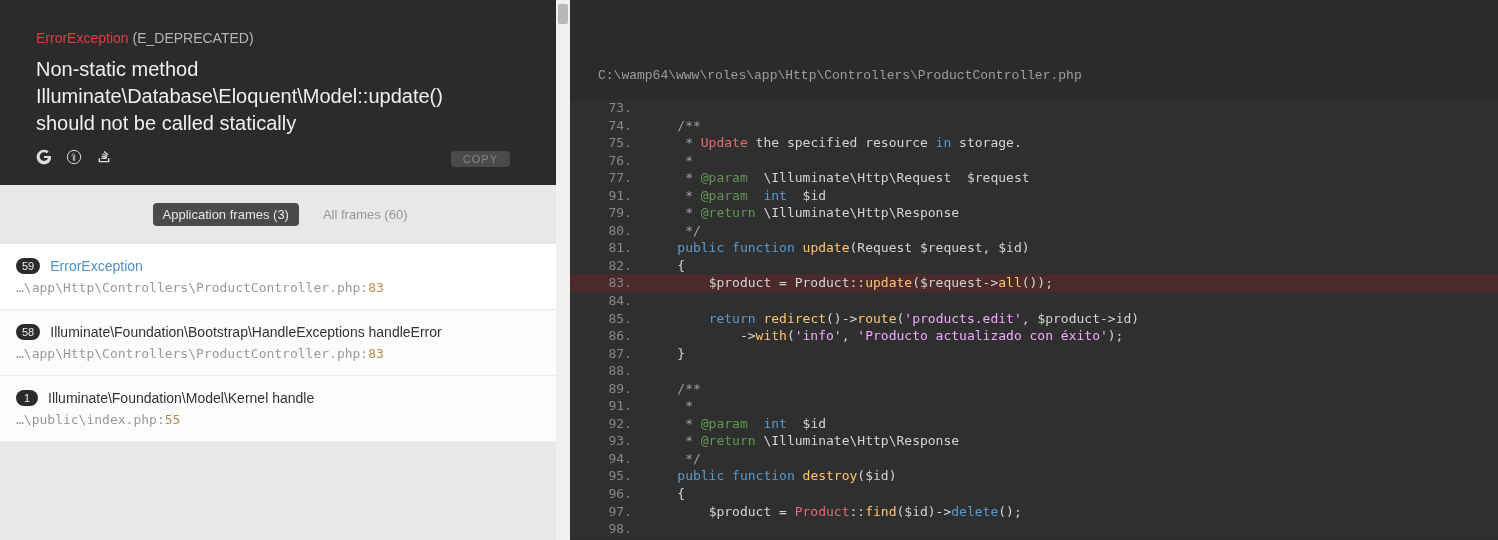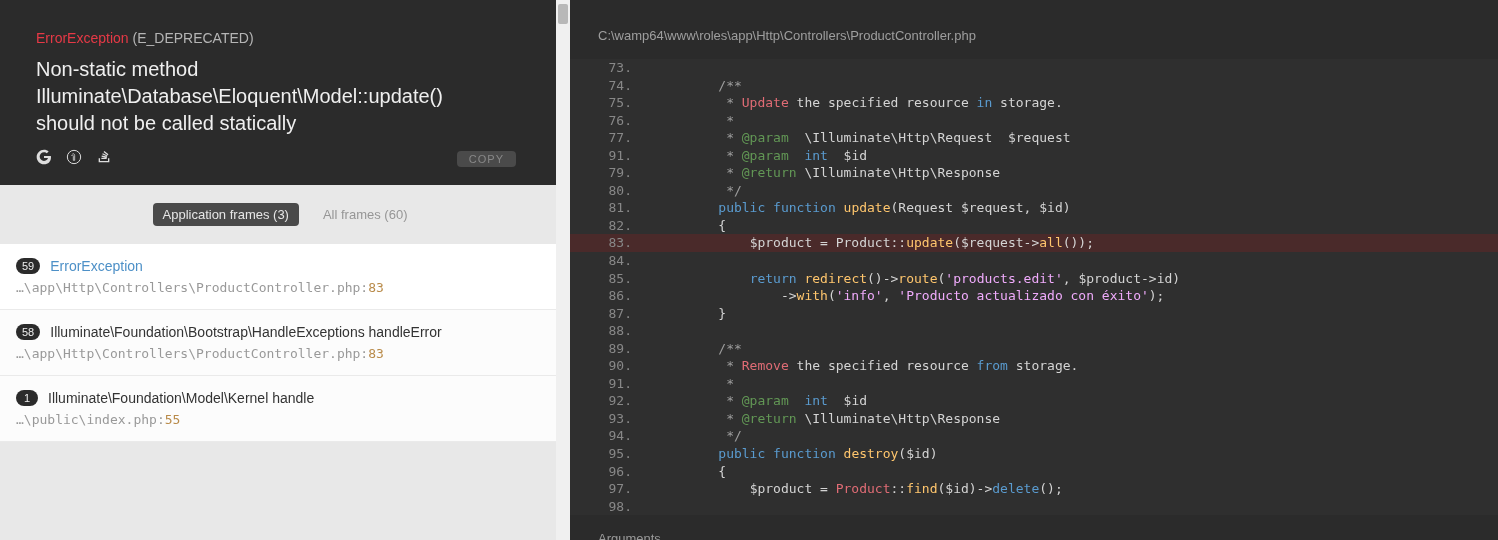--- a/index.html
+++ b/index.html
@@ -8,38 +8,38 @@
 .right-panel { flex: 1; height: 540px; background: #2b2b2b; overflow: hidden; }
 .scrollbar-track { position: absolute; right: 0; top: 0; width: 14px; height: 540px; background: #f0f0f0; }
 .scrollbar-thumb { position: absolute; top: 4px; left: 2px; width: 10px; height: 20px; background: #b8b8b8; border-radius: 2px; }
 .header-dark { background: #2b2b2b; padding: 30px 36px 20px 36px; color: #fff; }
 .exc-line { font-size: 14px; margin-bottom: 10px; }
 .exc-name { color: #e63946; }
 .exc-type { color: #b5b5b5; }
 .exc-message { font-size: 20px; line-height: 1.35; color: #efefef; margin-bottom: 12px; max-width: 430px; }
 .icons-row { display: flex; gap: 14px; align-items: center; margin-top: 10px; }
 .icon-btn { width: 16px; height: 16px; fill: #ddd; cursor: pointer; }
-.copy-btn { margin-left: auto; position: absolute; right: 54px; bottom: 18px; background: #4a4a4a; color: #888; font-size: 11px; padding: 2px 12px; border-radius: 4px; letter-spacing: 1px; border: none; cursor: pointer; }
+.copy-btn { margin-left: auto; position: absolute; right: 60px; bottom: 18px; background: #4a4a4a; color: #888; font-size: 11px; padding: 2px 12px; border-radius: 4px; letter-spacing: 1px; border: none; cursor: pointer; }
 .header-wrap { position: relative; }
 .tabs { display: flex; justify-content: center; align-items: center; padding: 18px 0; gap: 14px; background: #e8e8e8; }
 .tab { font-size: 13px; color: #969696; cursor: pointer; padding: 4px 10px; border-radius: 4px; }
 .tab.active { background: #4a4a4a; color: #e6e6e6; }
 .frames { }
 .frame { background: #fcfcfc; padding: 14px 16px; border-bottom: 1px solid #eaeaea; cursor: pointer; }
 .frame.active { border-right: 4px solid #4d90c7; background: #fff; }
 .frame-title { display: flex; align-items: center; gap: 10px; margin-bottom: 6px; }
 .badge { background: #2b2b2b; color: #eee; font-size: 11px; padding: 2px 6px; border-radius: 8px; min-width: 22px; text-align: center; }
 .frame-name { color: #333; font-size: 14px; }
 .frame-name.blue { color: #4d90c7; }
 .frame-path { font-family: Consolas, Monaco, monospace; font-size: 13px; color: #999; }
 .frame-path .lineno { color: #b98b4a; }
 
-.code-header { padding: 28px 38px 16px 28px; font-family: Liberation Sans, sans-serif; font-size: 13px; color: #9e9e9e; }
+.code-header { padding: 28px 38px 16px 28px; font-family: Liberation Mono, monospace; font-size: 13px; color: #9e9e9e; margin-top: 40px; }
 .code-block { font-family: Consolas, Monaco, monospace; font-size: 13px; line-height: 1.35; background: #2f2f2f; }
-.code-line { display: flex; white-space: pre; gap: 41px; }
+.code-line { display: flex; white-space: pre; }
 .code-line.highlight { background: #4a2a2a; }
 .gutter { width: 76px; text-align: right; padding-right: 14px; color: #888; user-select: none; }
 .code-text { flex: 1; color: #ccc; }
 .tok-comment { color: #9e9e9e; }
 .tok-string { color: #f0abfc; }
 .tok-func { color: #ffc66d; }
 .tok-doc { color: #629755; }
 .tok-red { color: #e06c75; }
 .tok-blue { color: #5a9bcf; }
 .tok-white { color: #d4d4d4; }
@@ -118,21 +118,20 @@
       <div class="code-line"><div class="gutter">80.</div><div class="code-text">    <span class="tok-comment"> */</span></div></div>
       <div class="code-line"><div class="gutter">81.</div><div class="code-text">    <span class="tok-blue">public</span> <span class="tok-blue">function</span> <span class="tok-func">update</span><span class="tok-white">(Request $request, $id)</span></div></div>
       <div class="code-line"><div class="gutter">82.</div><div class="code-text">    <span class="tok-white">{</span></div></div>
       <div class="code-line highlight"><div class="gutter">83.</div><div class="code-text">        <span class="tok-white">$product = Product::</span><span class="tok-func">update</span><span class="tok-white">($request-&gt;</span><span class="tok-func">all</span><span class="tok-white">());</span></div></div>
       <div class="code-line"><div class="gutter">84.</div><div class="code-text"></div></div>
       <div class="code-line"><div class="gutter">85.</div><div class="code-text">        <span class="tok-blue">return</span> <span class="tok-func">redirect</span><span class="tok-white">()-&gt;</span><span class="tok-func">route</span><span class="tok-white">(</span><span class="tok-string">'products.edit'</span><span class="tok-white">, $product-&gt;id)</span></div></div>
       <div class="code-line"><div class="gutter">86.</div><div class="code-text">            <span class="tok-white">-&gt;</span><span class="tok-func">with</span><span class="tok-white">(</span><span class="tok-string">'info'</span><span class="tok-white">, </span><span class="tok-string">'Producto actualizado con éxito'</span><span class="tok-white">);</span></div></div>
       <div class="code-line"><div class="gutter">87.</div><div class="code-text">    <span class="tok-white">}</span></div></div>
       <div class="code-line"><div class="gutter">88.</div><div class="code-text"></div></div>
       <div class="code-line"><div class="gutter">89.</div><div class="code-text">    <span class="tok-comment">/**</span></div></div>
-      <div class="code-line"><div class="gutter">90.</div><div class="code-text">    <span class="tok-comment"> * <span class="tok-red">Remove</span> <span class="tok-white">the specified resource</span> <span class="tok-blue">from</span> <span class="tok-white">storage.</span></span></div></div>
       <div class="code-line"><div class="gutter">91.</div><div class="code-text">    <span class="tok-comment"> *</span></div></div>
       <div class="code-line"><div class="gutter">92.</div><div class="code-text">    <span class="tok-comment"> * <span class="tok-doc">@param</span>  <span class="tok-blue">int</span>  <span class="tok-white">$id</span></span></div></div>
       <div class="code-line"><div class="gutter">93.</div><div class="code-text">    <span class="tok-comment"> * <span class="tok-doc">@return</span> <span class="tok-white">\Illuminate\Http\Response</span></span></div></div>
       <div class="code-line"><div class="gutter">94.</div><div class="code-text">    <span class="tok-comment"> */</span></div></div>
       <div class="code-line"><div class="gutter">95.</div><div class="code-text">    <span class="tok-blue">public</span> <span class="tok-blue">function</span> <span class="tok-func">destroy</span><span class="tok-white">($id)</span></div></div>
       <div class="code-line"><div class="gutter">96.</div><div class="code-text">    <span class="tok-white">{</span></div></div>
       <div class="code-line"><div class="gutter">97.</div><div class="code-text">        <span class="tok-white">$product = </span><span class="tok-red">Product</span><span class="tok-white">::</span><span class="tok-func">find</span><span class="tok-white">($id)-&gt;</span><span class="tok-blue">delete</span><span class="tok-white">();</span></div></div>
       <div class="code-line"><div class="gutter">98.</div><div class="code-text"></div></div>
     </div>
   <div class="args-section">Arguments</div>

